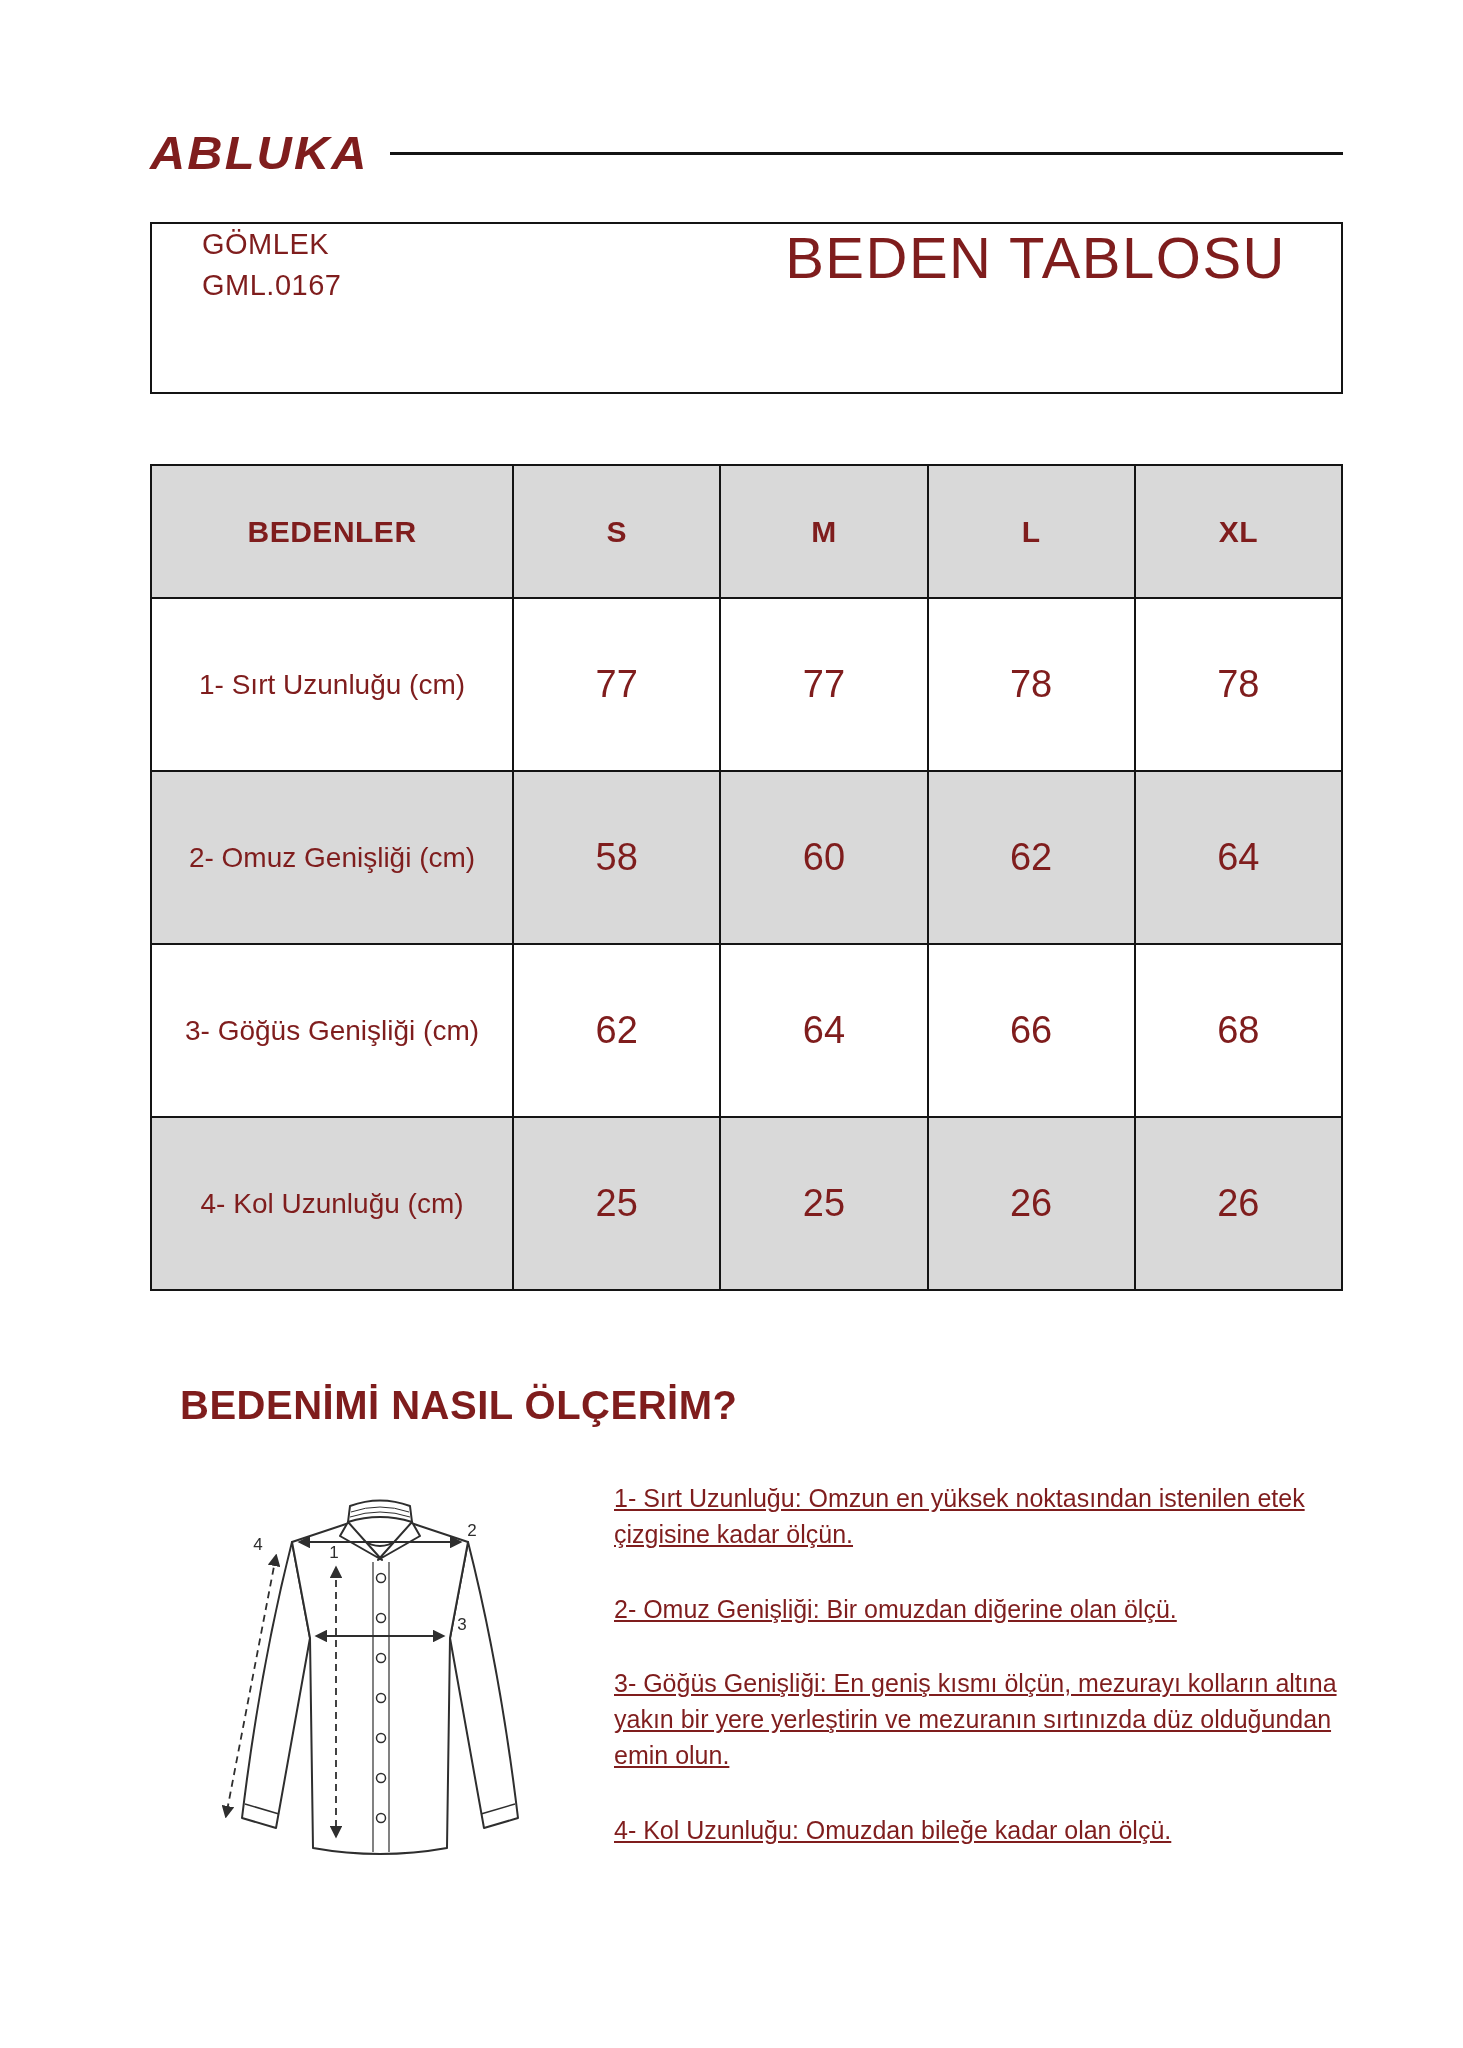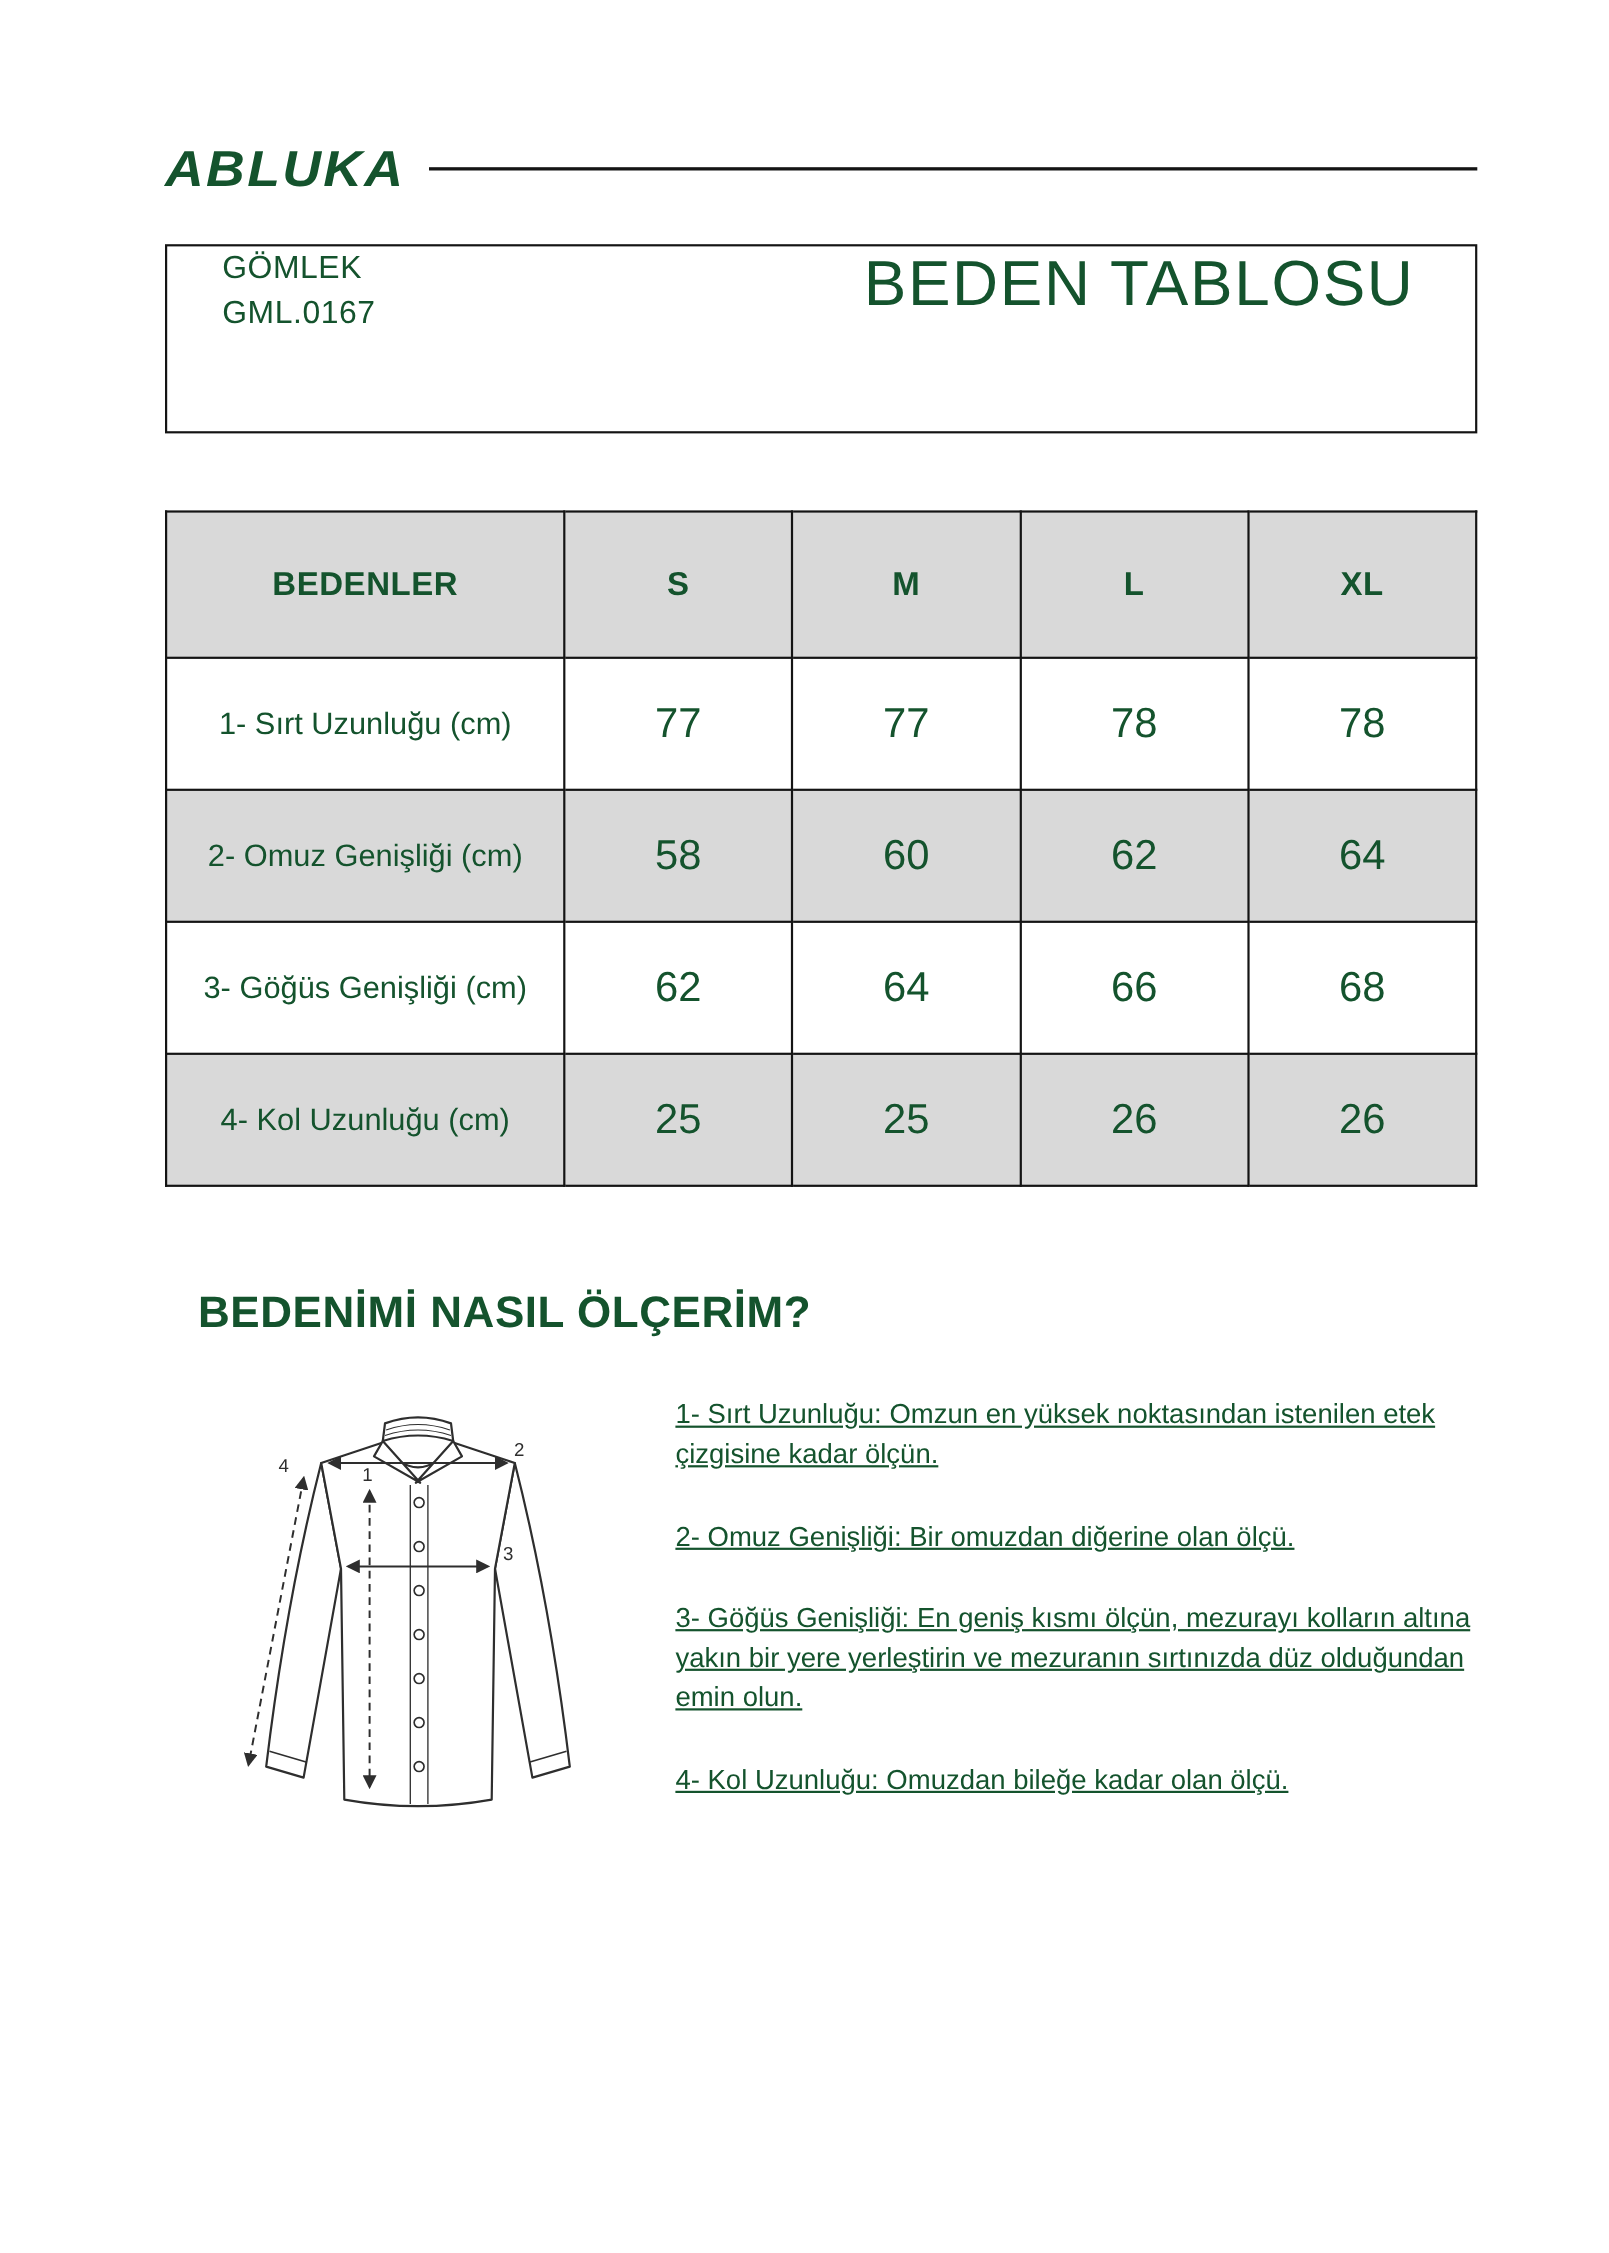--- a/index.html
+++ b/index.html
@@ -1,21 +1,21 @@
 <!DOCTYPE html>
 <html><head>
 <meta charset="utf-8">
 <style>
   * { box-sizing: border-box; margin: 0; padding: 0; }
   html, body { background: #ffffff; }
   .page {
     width: 1463px;
     height: 2048px;
     background: #ffffff;
-    color: #14532d;
+    color: #7f1d1d;
     font-family: "Liberation Sans", sans-serif;
     position: relative;
     overflow: hidden;
   }
   .content { padding: 126px 120px 0 150px; }
 
   
   .brand-row { display: flex; align-items: center; }
   .logo {
     font-size: 46px;
@@ -53,21 +53,21 @@
     text-align: center;
     vertical-align: middle;
   }
   .size-table thead th {
     height: 133px;
     font-size: 30px;
     font-weight: 700;
     background: #d9d9d9;
     letter-spacing: 0.5px;
   }
-  .size-table tbody td { height: 120px; font-size: 38px; font-weight: 400; background: #ffffff; margin-left: 40px; }
+  .size-table tbody td { height: 173px; font-size: 38px; font-weight: 400; background: #ffffff; margin-left: 40px; }
   .size-table tbody td.row-label { font-size: 28px; }
   .size-table tbody tr.shaded td { background: #d9d9d9; }
   .col-label { width: 30.4%; }
   .col-size { width: 17.4%; }
 
   
   .howto-title {
     margin: 92px 0 16px 30px;
     font-size: 40px;
     font-weight: 700;

